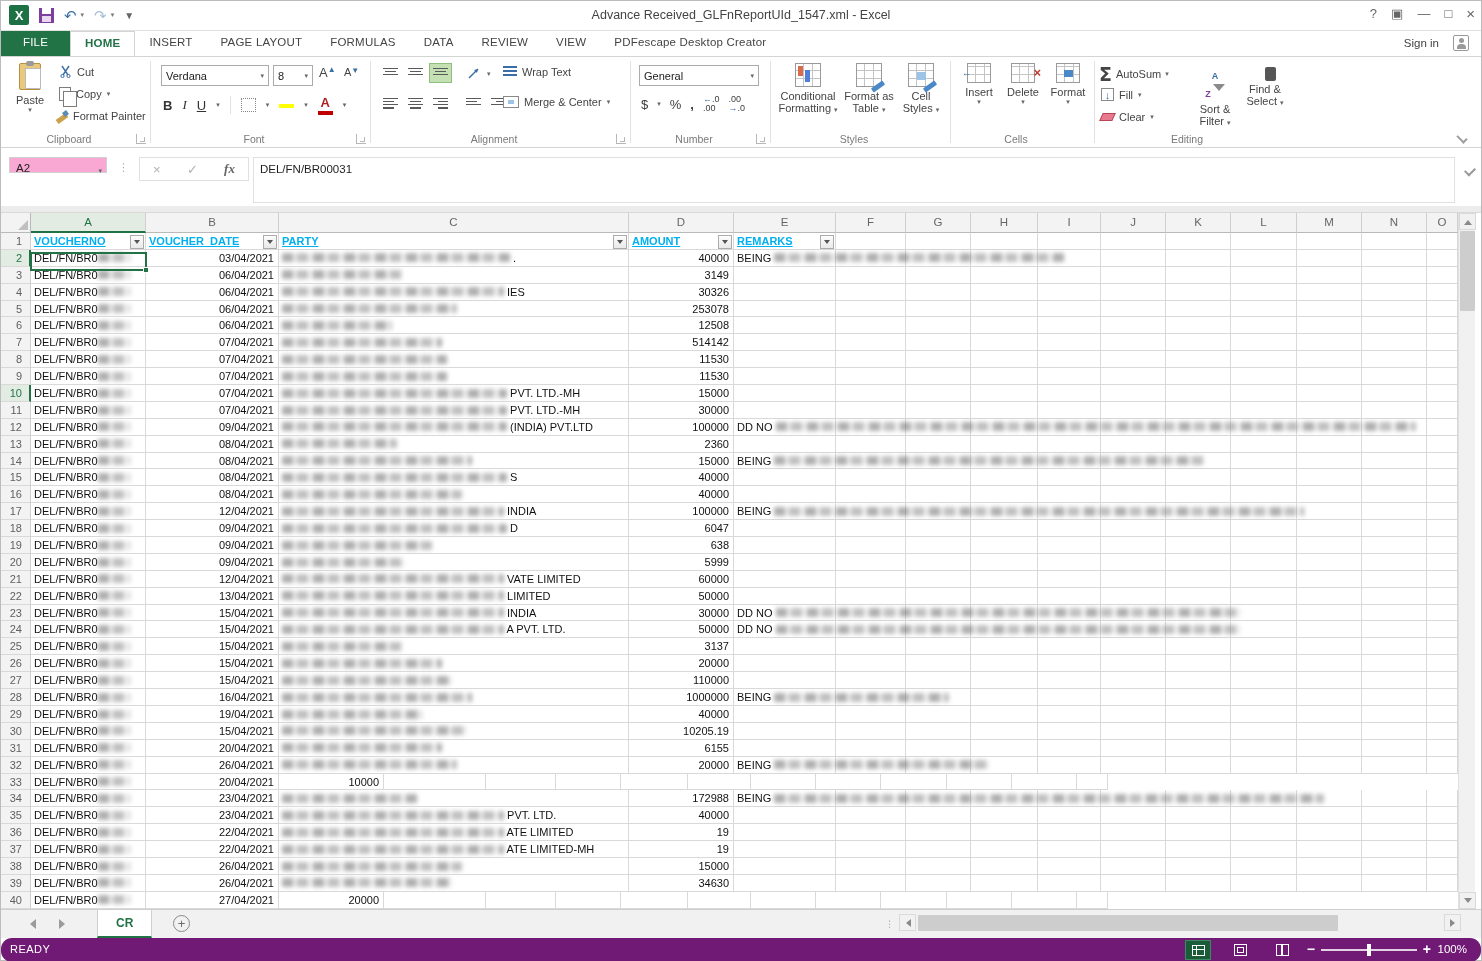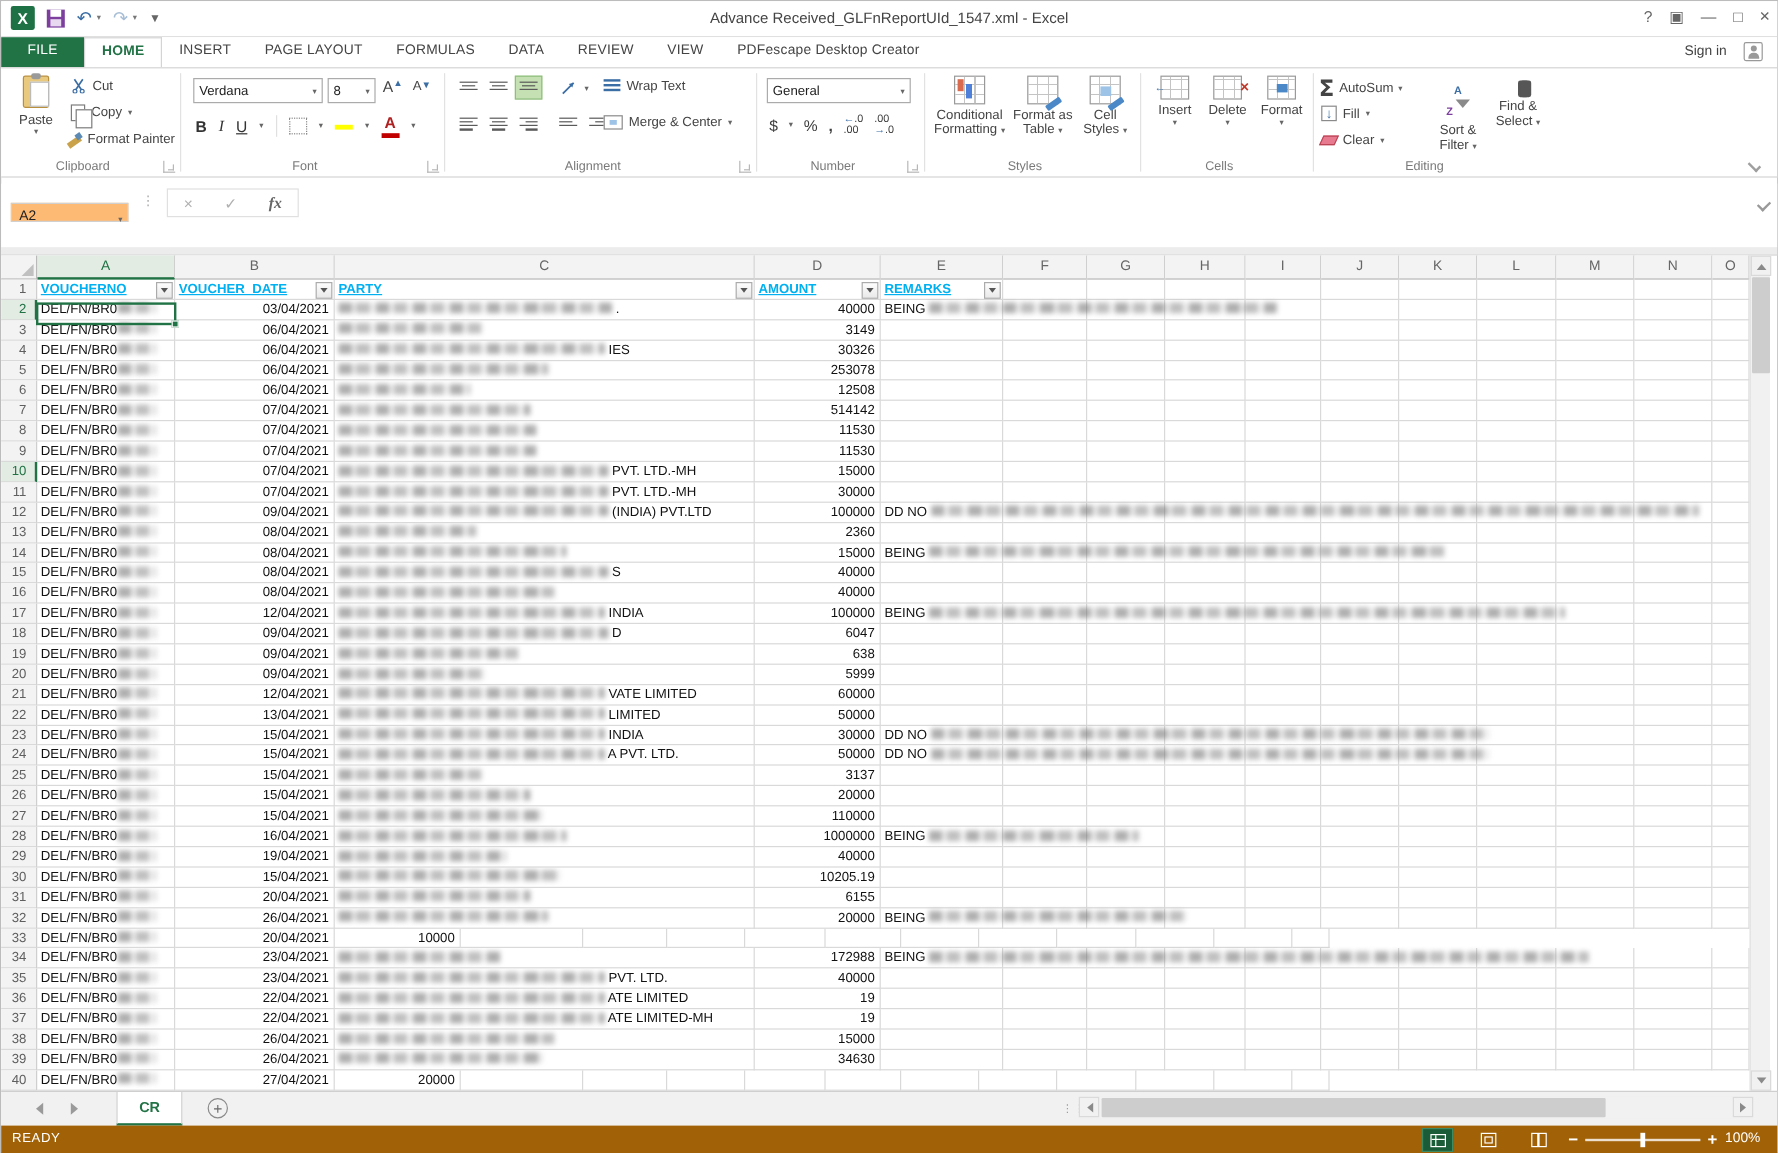--- a/index.html
+++ b/index.html
@@ -48,21 +48,21 @@
   .bars { display:inline-block; width:15px; height:11px; }
   .bars i { display:block; height:1.6px; background:#5a5a5a; margin-bottom:1.6px; }
   .bars.l i:nth-child(2){width:70%;} .bars.l i:nth-child(3){width:100%;} .bars.l i:nth-child(4){width:70%;}
   .bars.c i { margin-left:auto; margin-right:auto; } .bars.c i:nth-child(2){width:70%;} .bars.c i:nth-child(4){width:70%;}
   .bars.r i { margin-left:auto; } .bars.r i:nth-child(2){width:70%;} .bars.r i:nth-child(4){width:70%;}
   .alnbtn { width:23px; height:20px; display:flex; align-items:center; justify-content:center; border:1px solid transparent; }
   .alnbtn.sel { background:#c5e0b3; border-color:#8fbf7f; }
 
   
   #fbar { position:absolute; top:152px; left:0; width:100%; height:53px; background:#fff; }
-  #namebox { position:absolute; left:8px; top:4px; width:98px; height:16px; border:1px solid #d0d0d0; background:#fdba74; font-size:11.5px; color:#222; padding:4px 6px;margin-top:12px; }
+  #namebox { position:absolute; left:8px; top:4px; width:98px; height:16px; border:1px solid #d0d0d0; background:#f9a8d4; font-size:11.5px; color:#222; padding:4px 6px; }
   #namebox .dd { position:absolute; right:4px; top:9px; }
   .fdots { position:absolute; left:117px; top:8px; color:#aaa; font-size:11px; letter-spacing:0; }
   #fbtns { position:absolute; left:138px; top:4px; width:110px; height:24px; border:1px solid #e0e0e0; background:#fff; display:flex; align-items:center; justify-content:space-around; color:#b0b0b0; font-size:13px; }
   #fbtns .fx { color:#666; font-style:italic; font-family:"Liberation Serif",serif; font-weight:bold; }
   #finput { position:absolute; left:252px; top:4px; right:26px; height:46px; border:1px solid #e0e0e0; background:#fff; font-size:11.5px; color:#222; padding:5px 6px; }
   #fexp { position:absolute; right:6px; top:14px; width:10px; height:7px; border-left:2px solid #999; border-bottom:2px solid #999; transform:rotate(-45deg); }
   #fbar-strip { position:absolute; top:205px; left:0; width:100%; height:7px; background:#ececec; border-bottom:1px solid #d9d9d9; }
 
   
   #grid { position:absolute; top:212px; left:0; width:1457px; height:696px; background:#fff; }
@@ -97,21 +97,21 @@
   
   #sheetbar { position:absolute; top:908px; left:0; width:100%; height:29px; background:#f1f1f1; border-top:1px solid #cfcfcf; }
   .navtri { position:absolute; top:9px; width:0; height:0; border:5px solid transparent; }
   #sheettab { position:absolute; left:96px; top:0; height:28px; padding:6px 18px 0 18px; background:#fff; border-right:1px solid #cfcfcf; border-left:1px solid #cfcfcf; border-bottom:2px solid #217346; color:#217346; font-weight:bold; font-size:12px; }
   #addsheet { position:absolute; left:172px; top:5px; width:17px; height:17px; border:1px solid #8a8a8a; border-radius:50%; color:#6a6a6a; font-size:13px; line-height:15px; text-align:center; }
   #hscroll { position:absolute; left:898px; top:4px; width:562px; height:18px; background:#f1f1f1; }
   #hthumb { position:absolute; left:19px; top:1px; width:420px; height:16px; background:#cdcdcd; border-radius:1px; }
   .splitdots { position:absolute; left:884px; top:9px; color:#9a9a9a; font-size:9px; letter-spacing:1px; }
 
   
-  #statusbar { position:absolute; top:937px; left:0; width:100%; height:24px; background:#a16207; color:#fff; }
+  #statusbar { position:absolute; top:937px; left:0; width:100%; height:24px; background:#701a75; color:#fff;border-radius:11px; }
   #ready { position:absolute; left:9px; top:5px; font-size:11px; letter-spacing:.5px; }
   .viewic { position:absolute; top:2px; width:26px; height:20px; display:flex; align-items:center; justify-content:center; }
   .viewic.on { background:#1a5c38; border:1px solid #3d8a63; }
   .vgrid { width:13px; height:11px; border:1.5px solid #fff; position:relative; }
   .vgrid:before{ content:""; position:absolute; left:3px; top:0; bottom:0; width:1.5px; background:#fff; }
   .vgrid:after{ content:""; position:absolute; left:0; right:0; top:3px; height:1.5px; background:#fff; }
   .vpage { width:13px; height:12px; border:1.5px solid #fff; position:relative; }
   .vpage:before { content:""; position:absolute; left:2px; right:2px; top:2px; bottom:2px; border:1px solid #fff; }
   .vbreak { width:13px; height:12px; border:1.5px solid #fff; position:relative; }
   .vbreak:before { content:""; position:absolute; left:4px; top:0; bottom:0; width:2.5px; background:#fff; }
@@ -441,20 +441,21 @@
   </div>
 
   <div id="fbar">
     <div id="namebox"><span>A2</span><span class="dd">▾</span></div>
     <div class="fdots">⋮</div>
     <div id="fbtns">
       <span>×</span>
       <span>✓</span>
       <span class="fx">fx</span>
     </div>
+    <div id="finput">DEL/FN/BR00031</div>
     <div id="fexp"></div>
   </div>
   <div id="fbar-strip"></div>
 
   <div id="grid">
     <div id="colhdrs">
         <div class="corner" style="width: 30px;"></div>
         <div class="colh selcol" style="width: 115px;">A</div>
         <div class="colh" style="width: 133px;">B</div>
         <div class="colh" style="width: 350px;">C</div>

